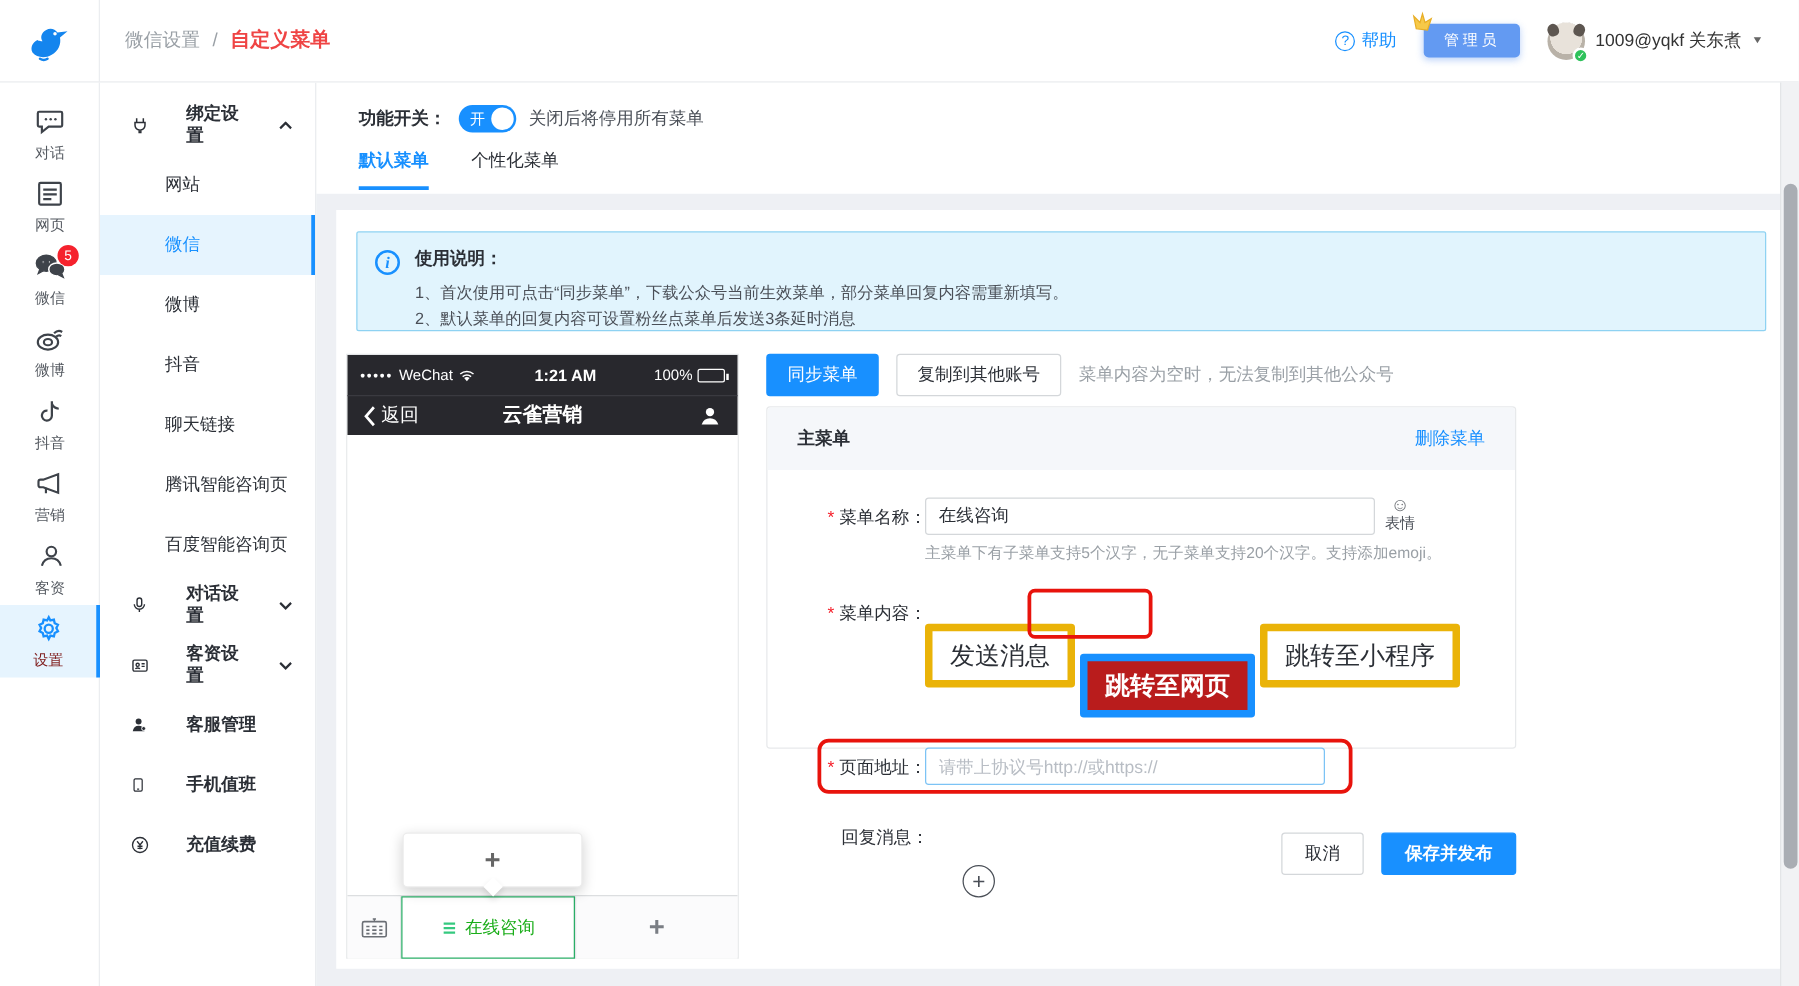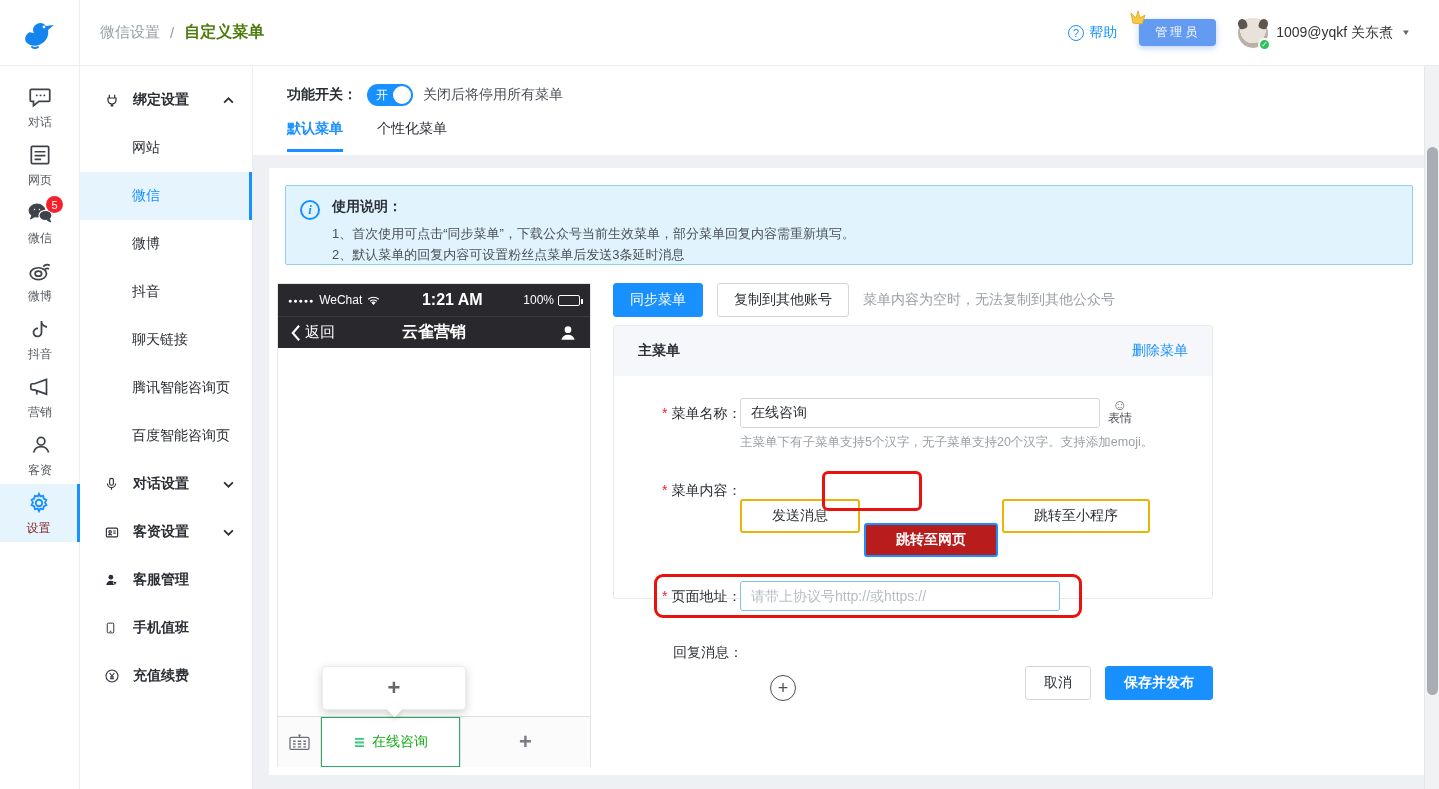--- a/index.html
+++ b/index.html
@@ -3,21 +3,21 @@
 <meta charset="utf-8">
 <style>
   * { margin:0; padding:0; box-sizing:border-box; }
   html,body { width:1439px; height:789px; font-family:"Liberation Sans","DejaVu Sans",sans-serif; background:#eef0f4; overflow:hidden; }
   svg { display:block; }
 
   
   #header { position:absolute; left:0; top:0; width:1439px; height:66px; background:#fff; border-bottom:1px solid #ebedf0; z-index:30; display:flex; align-items:center; }
   #logo-box { width:80px; height:66px; display:flex; align-items:center; justify-content:center; border-right:1px solid #ebedf0; }
   #breadcrumb { margin-left:20px; font-size:15px; color:#9aa0a6; display:flex; gap:10px; align-items:center; }
-  #breadcrumb .current { color:#4d7c0f; font-weight:bold; font-size:16px; }
+  #breadcrumb .current { color:#ef4444; font-weight:bold; font-size:16px; }
   #header-right { margin-left:auto; display:flex; align-items:center; gap:22px; padding-right:28px; }
   .help-link { color:#1890ff; font-size:14px; display:flex; align-items:center; gap:5px; cursor:pointer; }
   .help-q { width:16px; height:16px; border:1px solid #1890ff; border-radius:50%; font-size:11px; display:flex; align-items:center; justify-content:center; }
   .role-badge { position:relative; background:#639af2; color:#fff; font-size:12px; padding:5px 16px; border-radius:4px; letter-spacing:3px; box-shadow:0 2px 6px rgba(99,154,242,.45); }
   .crown { position:absolute; left:-12px; top:-12px; }
   .user-box { display:flex; align-items:center; gap:8px; cursor:pointer; }
   .avatar { position:relative; width:30px; height:30px; border-radius:50%; background:radial-gradient(circle at 50% 42%, #e8e2da 0 55%, #b9b2a8 56% 100%); }
   .avatar::before, .avatar::after { content:""; position:absolute; top:1px; width:9px; height:10px; background:#5d5650; border-radius:50% 50% 40% 40%; }
   .avatar::before { left:0px; transform:rotate(-20deg); }
   .avatar::after { right:0px; transform:rotate(20deg); }
@@ -30,21 +30,21 @@
   .pnav-item { width:80px; height:58px; display:flex; flex-direction:column; align-items:center; justify-content:center; gap:4px; color:#3e434a; cursor:pointer; position:relative; }
   .pnav-item .plabel { font-size:12px; color:#555a61; }
   .pnav-item svg { stroke:#3e434a; }
   .pnav-item.active { background:#e6f4fe; border-right:3px solid #1890ff; }
   .pnav-item.active .plabel { color:#7f1d1d; }
   .pnav-item.active svg { stroke:#1890ff; }
   .badge-red { position:absolute; top:2px; left:46px; min-width:17px; height:17px; background:#f5222d; color:#fff; border-radius:9px; font-size:11px; display:flex; align-items:center; justify-content:center; padding:0 4px; }
 
   
   #secondary-nav { position:absolute; left:80px; top:66px; width:173px; bottom:0; background:#fff; border-right:1px solid #ebedf0; z-index:20; padding-top:10px; font-size:14px; color:#2b2f36; }
-  .snav-group { height:48px; display:flex; align-items:center; padding:0 18px 0 24px; cursor:pointer; gap:12px; }
+  .snav-group { height:48px; display:flex; align-items:center; padding:0 18px 0 24px; cursor:pointer; gap:28px; }
   .snav-group .glabel { font-weight:bold; flex:1; }
   .snav-child { height:48px; display:flex; align-items:center; padding-left:52px; cursor:pointer; position:relative; }
   .snav-child.active { background:#e6f4fe; color:#1890ff; border-right:3px solid #1890ff; }
   .gicon { width:17px; color:#2b2f36; display:flex; }
   .chev { color:#2b2f36; }
 
   
   #main { position:absolute; left:253px; top:66px; right:0; bottom:0; background:#eef0f4; }
   #main-topband { position:absolute; left:0; top:0; width:1171px; height:89px; background:#fff; }
   .switch-row { display:flex; align-items:center; gap:10px; padding:18px 0 0 34px; }
@@ -63,21 +63,21 @@
   .notice { position:absolute; left:16px; top:17px; width:1128px; height:80px; background:#e1f4fd; border:1px solid #8ed2f2; border-radius:2px; padding:12px 16px 0 14px; display:flex; gap:12px; }
   .notice-icon { width:20px; height:20px; border:2px solid #1890ff; border-radius:50%; color:#1890ff; font-size:13px; font-weight:bold; display:flex; align-items:center; justify-content:center; flex:none; margin-top:2px; font-style:italic; font-family:"Liberation Serif",serif; }
   .notice-title { font-size:14px; font-weight:bold; color:#2b2f36; margin-bottom:7px; }
   .notice-line { font-size:13px; color:#4a4f57; line-height:21px; }
 
   
   #phone { position:absolute; left:8px; top:115px; width:314px; height:484px; background:#fff; border:1px solid #e4e6e8; }
   .ph-status { height:32px; background:#28282d; color:#fff; display:flex; align-items:center; padding:0 10px; font-size:12px; }
   .ph-dots { font-size:7px; letter-spacing:1px; margin-right:5px; }
   .ph-carrier { font-size:12px; margin-right:4px; }
-  .ph-time { flex:1; text-align:center; font-weight:bold; font-size:16px; }
+  .ph-time { flex:1; text-align:center; font-weight:bold; font-size:13px; }
   .ph-batt-wrap { display:flex; align-items:center; gap:4px; }
   .batt { width:22px; height:11px; border:1px solid #fff; border-radius:2px; padding:1px; position:relative; }
   .batt::after { content:""; position:absolute; right:-4px; top:3px; width:2px; height:5px; background:#fff; }
   .batt .fill { width:100%; height:100%; background:#fff; border-radius:1px; }
   .ph-nav { height:32px; background:#28282d; color:#fff; display:flex; align-items:center; padding:0 12px; border-top:1px solid #3a3a40; }
   .ph-back { display:flex; align-items:center; gap:4px; font-size:15px; width:80px; cursor:pointer; }
   .ph-title { flex:1; text-align:center; font-size:16px; font-weight:bold; }
   .ph-user { width:80px; display:flex; justify-content:flex-end; }
   .ph-body { height:368px; background:#fff; position:relative; }
   .ph-popup { position:absolute; left:44px; bottom:6px; width:144px; height:44px; background:#fff; border:1px solid #ececec; border-radius:4px; box-shadow:0 3px 10px rgba(0,0,0,.18); display:flex; align-items:center; justify-content:center; color:#666; }
@@ -100,21 +100,21 @@
   .panel-title { font-size:14px; font-weight:bold; color:#2b2f36; flex:1; }
   .link-blue { color:#1890ff; font-size:14px; cursor:pointer; }
   .form-row { display:flex; margin-top:22px; padding-left:48px; position:relative; }
   .req { color:#f5222d; margin-right:4px; font-size:14px; }
   .f-label { width:78px; font-size:14px; color:#2b2f36; line-height:30px; white-space:nowrap; }
   .t-input { width:360px; height:30px; border:1px solid #d4d7da; border-radius:3px; padding:0 10px; font-size:14px; color:#2b2f36; font-family:"Liberation Sans",sans-serif; outline:none; }
   .emoji-col { margin-left:8px; display:flex; flex-direction:column; align-items:center; font-size:12px; color:#4a4f57; line-height:12px; cursor:pointer; }
   .emoji-face { font-size:15px; color:#6b6f75; line-height:14px; }
   .hint-sub { margin:6px 0 0 126px; font-size:12.5px; color:#9aa0a6; }
   .seg-btns { display:flex; gap:4px; align-items:center; }
-  .seg { padding:6px 30px; font-size:14px; border:2px solid #eab308; background:#fff; color:#2b2f36; border-radius:3px; cursor:pointer; }
+  .seg { padding:6px 14px; font-size:20px; border:6px solid #eab308; background:#fff; color:#2b2f36; border-radius:3px; cursor:pointer; }
   .seg.active { background:#b91c1c; border-color:#1890ff; color:#fff; font-weight:bold;margin-top:48px; }
   .annot { position:absolute; border:3px solid #e8130c; border-radius:6px; pointer-events:none; z-index:5; }
   .url-input { width:320px; border:1px solid #7cc3f5; }
   .url-input::placeholder { color:#b8bdc4; }
   .reply-row { margin-top:26px; }
   .add-circle { width:26px; height:26px; border:1.5px solid #4a4f57; border-radius:50%; display:flex; align-items:center; justify-content:center; color:#4a4f57; font-size:18px; margin:8px 0 0 156px; cursor:pointer; line-height:1; }
   .bottom-actions { position:absolute; left:344px; top:498px; width:600px; display:flex; justify-content:flex-end; gap:14px; }
   .btn-cancel { padding:7px 18px; }
   .btn-save { padding:7px 18px; font-weight:bold; }
 

